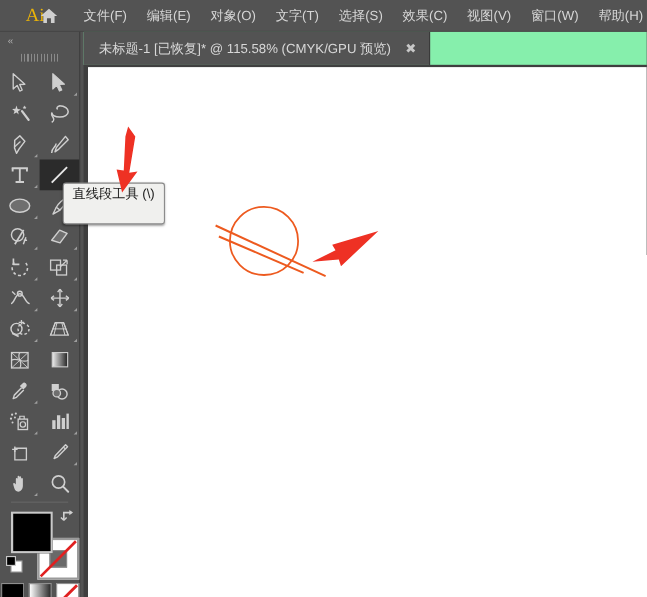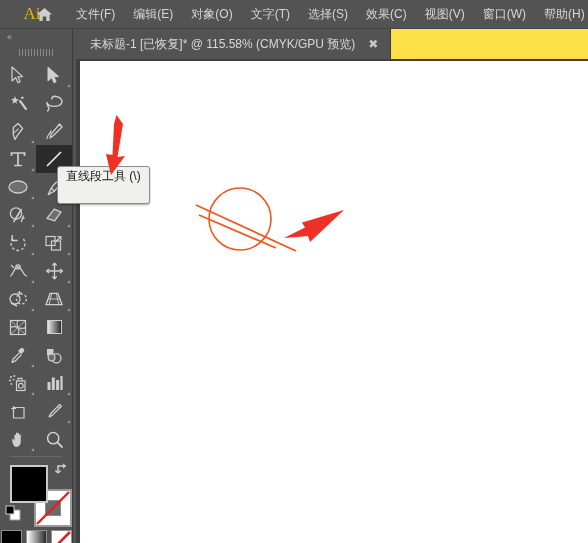--- a/index.html
+++ b/index.html
@@ -34,21 +34,21 @@
   }
   .menu-items { display: flex; align-items: center; margin-left: 8px; }
   .menu-item {
     color: #d6d6d6; font-size: 12px; padding: 4px 9px;
     white-space: nowrap; line-height: 1;
   }
 
   
   .tabbar {
     position: absolute; left: 76px; top: 29px; width: 512px; height: 30px;
-    background: #fde047;
+    background: #86efac;
   }
   .doc-tab {
     position: absolute; left: 0; top: 0; height: 30px;
     background: #535353;
     display: flex; align-items: center;
     padding: 0 0 0 14px;
     border-right: 1px solid #3a3a3a;
   }
   .doc-tab-title {
     color: #d8d8d8; font-size: 12px; white-space: nowrap; line-height: 1;

